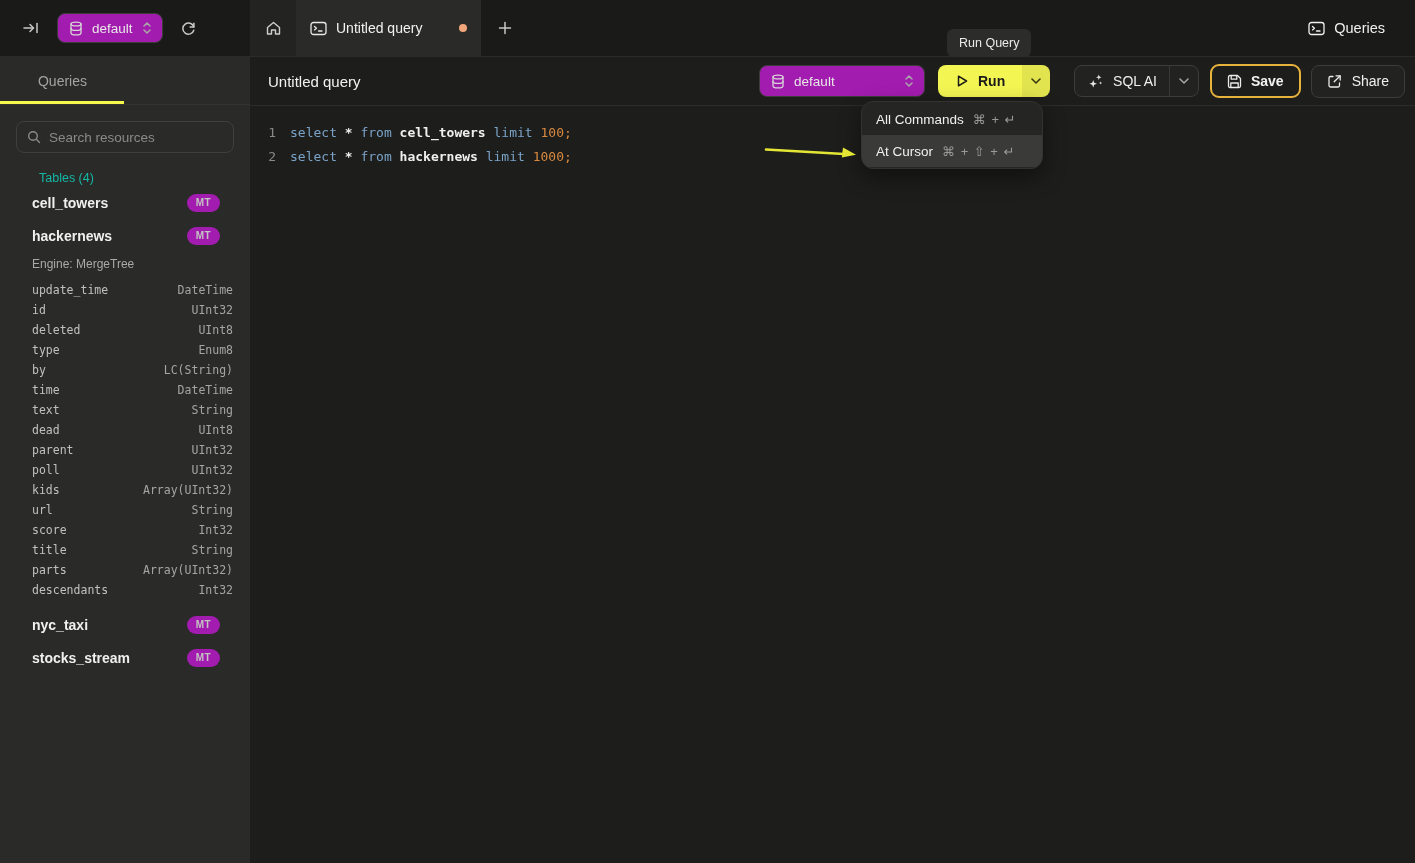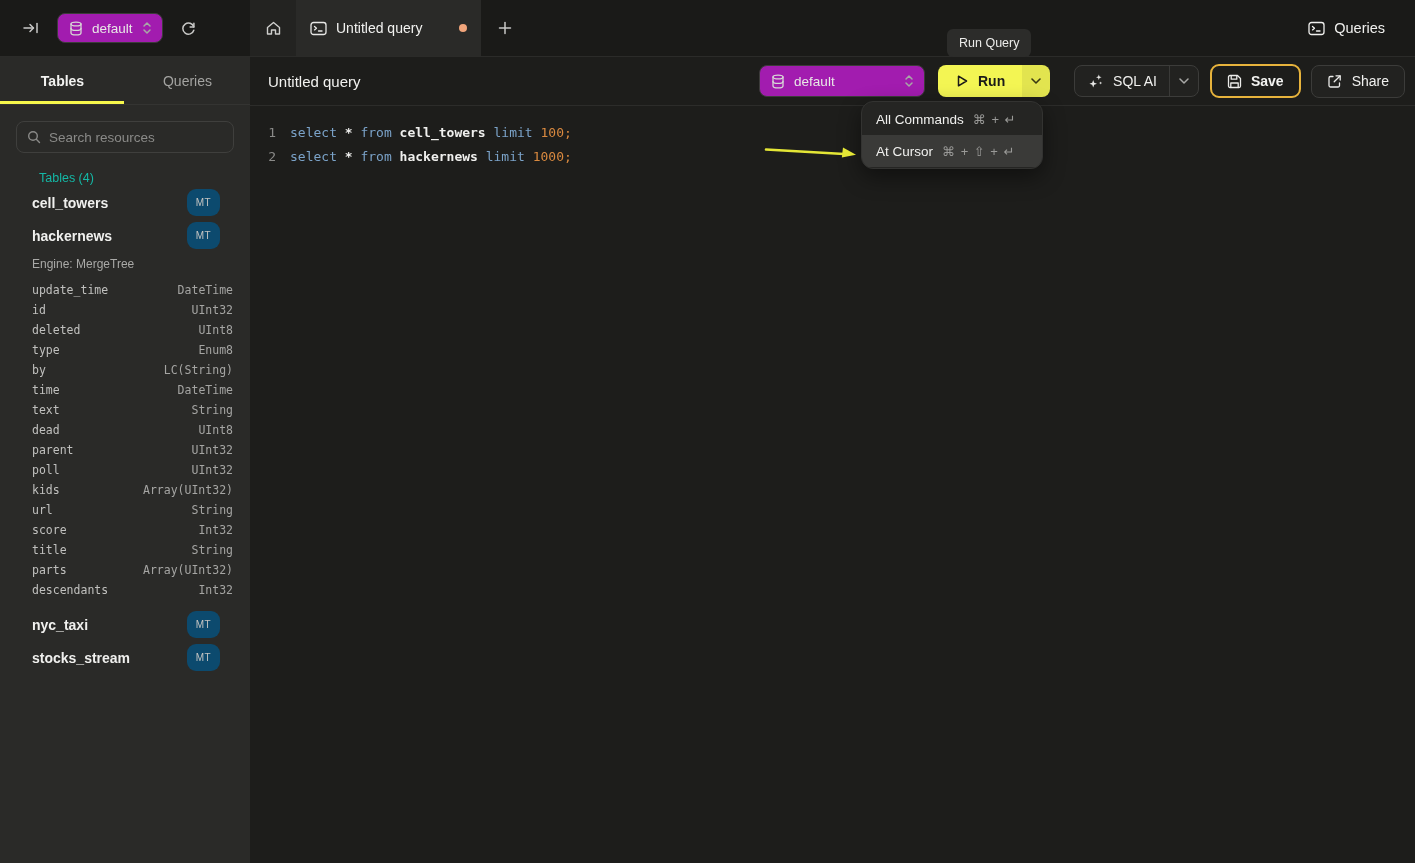--- a/index.html
+++ b/index.html
@@ -57,22 +57,22 @@
     background:transparent; border:none; outline:none; color:#D8D8D6;
     font-size:13.5px; width:100%; font-family:"Liberation Sans", sans-serif;
   }
   .search-box input::placeholder { color:#8A8A88; }
   .section-title { margin-top:18px; padding-left:39px; font-size:12.5px; color:#14b8a6; flex:0 0 auto; }
   .tbl-list { flex:1; overflow:hidden; }
   .tbl-row { height:33px; display:flex; align-items:center; padding:0 30px 0 32px; cursor:pointer; }
   .tbl-row:first-child { margin-top:1px; }
   .tbl-name { flex:1; font-size:14px; font-weight:600; color:#F0F0EE; }
   .mt-badge {
-    background:#0c4a6e; color:#C4C4C2; font-size:10px; font-weight:400;
-    height:27px; padding:0 9px; border-radius:9px; display:flex; align-items:center; letter-spacing:.4px;
+    background:#a21caf; color:#C4C4C2; font-size:10px; font-weight:700;
+    height:18px; padding:0 9px; border-radius:9px; display:flex; align-items:center; letter-spacing:.4px;
   }
   .engine-line { margin-top:2px; height:20px; padding-left:32px; font-size:12px; color:#A9A9A7; display:flex; align-items:center; }
   .cols { margin-top:6px; }
   .col-row { height:20px; display:flex; align-items:center; padding:0 17px 0 32px; font-family:"DejaVu Sans Mono", monospace; font-size:11.5px; }
   .col-name { flex:1; color:#C0C0BE; }
   .col-type { color:#A5A5A3;padding-left:24px; }
   .tbl-row.after-cols { margin-top:8px; }
 
   
   .main { position:absolute; left:250px; top:57px; width:1165px; height:806px; display:flex; flex-direction:column; }
@@ -210,23 +210,20 @@
           <path d="M4.5 5.5 L6.5 7.2 L4.5 8.9"></path>
             <path d="M8.5 10 H12"></path>
         </svg>
       </span>
       <span>Queries</span>
     </button>
   </div>
 
   <div class="sidebar">
     <div class="side-tabs">
-      <div class="side-tab active">
-        <span>Tables</span>
-      </div>
       <div class="side-tab inactive">
         <span>Queries</span>
       </div>
       <div class="side-tab-underline" style="background: rgb(246, 247, 75);"></div>
     </div>
 
 
     <div class="search-box">
       <span>
         <svg width="14" height="14" viewBox="0 0 14 14" fill="none" stroke="#8A8A88" stroke-width="1.4" stroke-linecap="round">

